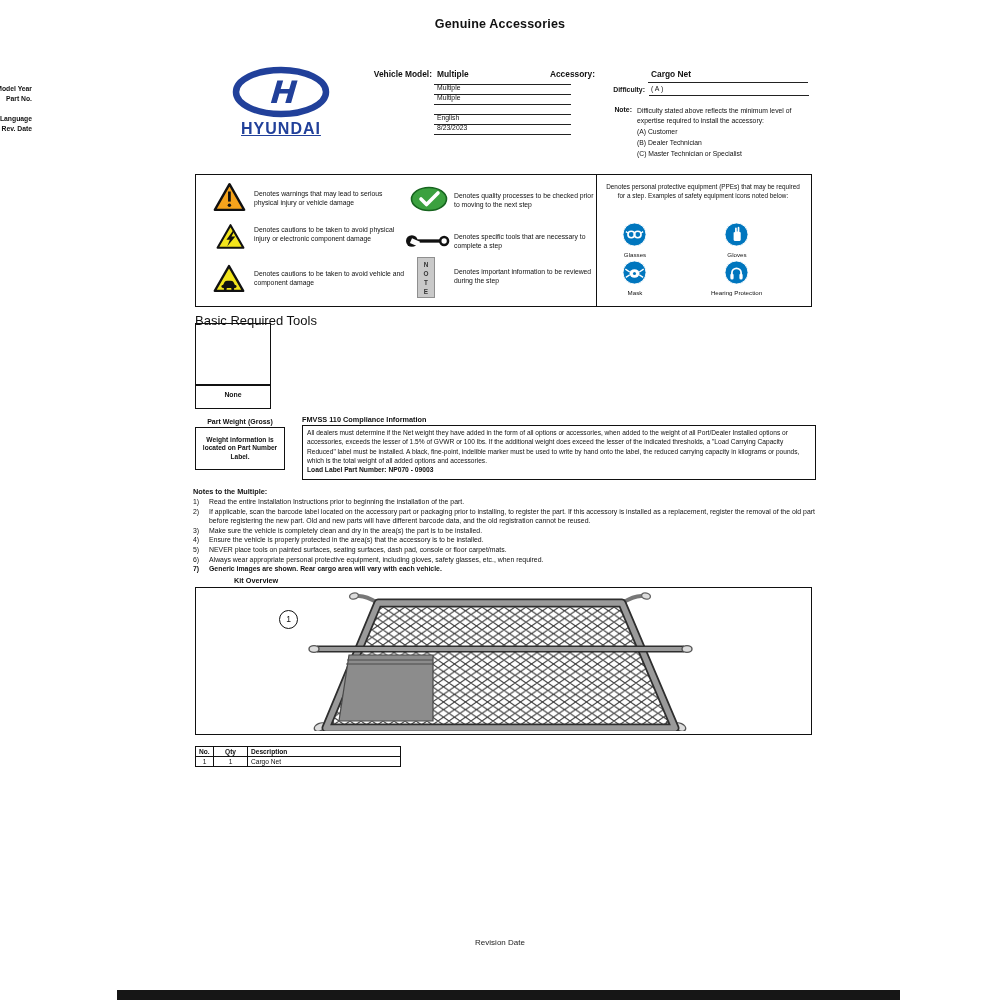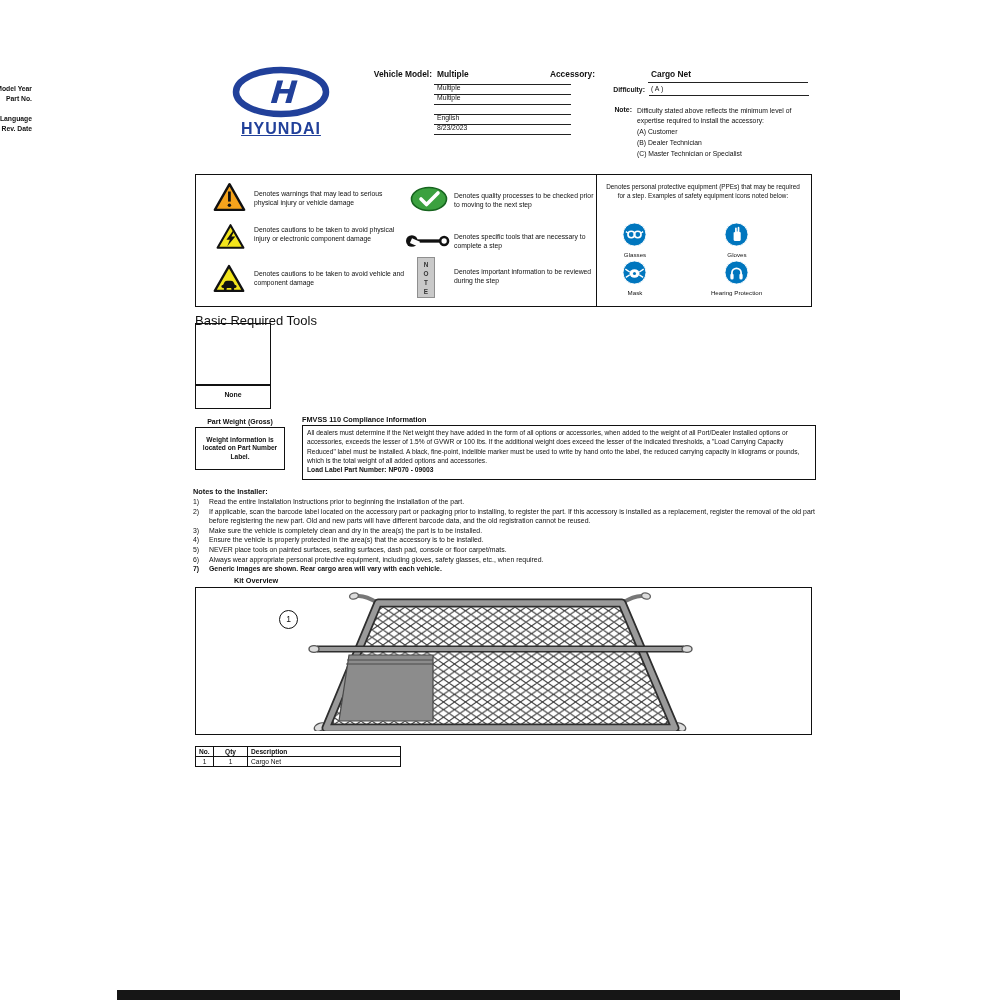--- a/index.html
+++ b/index.html
@@ -68,20 +68,21 @@
 
   
   .rev{top:937px;left:0;width:1000px;text-align:center;font-size:8px;line-height:12.5px;color:#222;}
   .blackbar{top:990px;left:117px;width:783px;height:10px;background:#161616;}
 </style>
 </head>
 <body>
 
 <div class="page">
 
+  <div class="abs title">Genuine Accessories</div>
 
   <div class="abs logo">
     <svg width="100" height="52" viewBox="0 0 100 52">
       <ellipse cx="50" cy="26" rx="45" ry="22" fill="none" stroke="#21409a" stroke-width="6.5"></ellipse>
       <text transform="translate(50,37) skewX(-16)" text-anchor="middle" font-size="31" font-weight="bold" font-family="DejaVu Sans, sans-serif" fill="#21409a">H</text>
     </svg>
     <div class="logo-word">HYUNDAI</div>
   </div>
 
   <div class="abs lblr" style="top:69px;left:0;width:432px;font-size:8.4px;">Vehicle Model:</div>
@@ -208,21 +209,21 @@
   <div class="abs pwbox">
     <div>Weight information is located on Part Number Label.</div>
   </div>
 
   <div class="abs fm-head">FMVSS 110 Compliance Information</div>
   <div class="abs fmbox">
     <div class="fmbody">All dealers must determine if the Net weight they have added in the form of  all options or accessories, when added to the weight of all Port/Dealer Installed options or accessories, exceeds the lesser of 1.5% of GVWR or 100 lbs.  If the additional weight does exceed the lesser of the indicated thresholds, a "Load Carrying Capacity Reduced" label must be installed.  A black, fine-point, indelible marker must be used to write by hand onto the label, the reduced carrying capacity in kilograms or pounds, which is the total weight of all added options and accessories.</div>
     <div class="fmload">Load Label Part Number:  NP070 - 09003</div>
   </div>
 
-  <div class="abs notes-head">Notes to the Installer:</div>
+  <div class="abs notes-head">Notes to the Multiple:</div>
   <div class="abs notes">
     <div class="nrow">
       <span class="nnum">1)</span>
       <span class="ntext">Read the entire Installation Instructions prior to beginning the installation of the part.</span>
       </div>
     <div class="nrow">
       <span class="nnum">2)</span>
       <span class="ntext">If applicable, scan the barcode label located on the accessory part or packaging prior to installing, to register the part. If this accessory is installed as a replacement, register the removal of the old part before registering the new part. Old and new parts will have different barcode data, and the old registration cannot be reused.</span>
       </div>
     <div class="nrow">
@@ -294,16 +295,17 @@
       <tr>
         <td class="c">1</td>
         <td class="c">1</td>
         <td>Cargo Net</td>
       </tr>
     </tbody>
       </table>
   </div>
 
   <div class="abs rev">
+    <div>Revision Date</div>
   </div>
   <div class="abs blackbar"></div>
 
 </div>
 
 </body></html>

